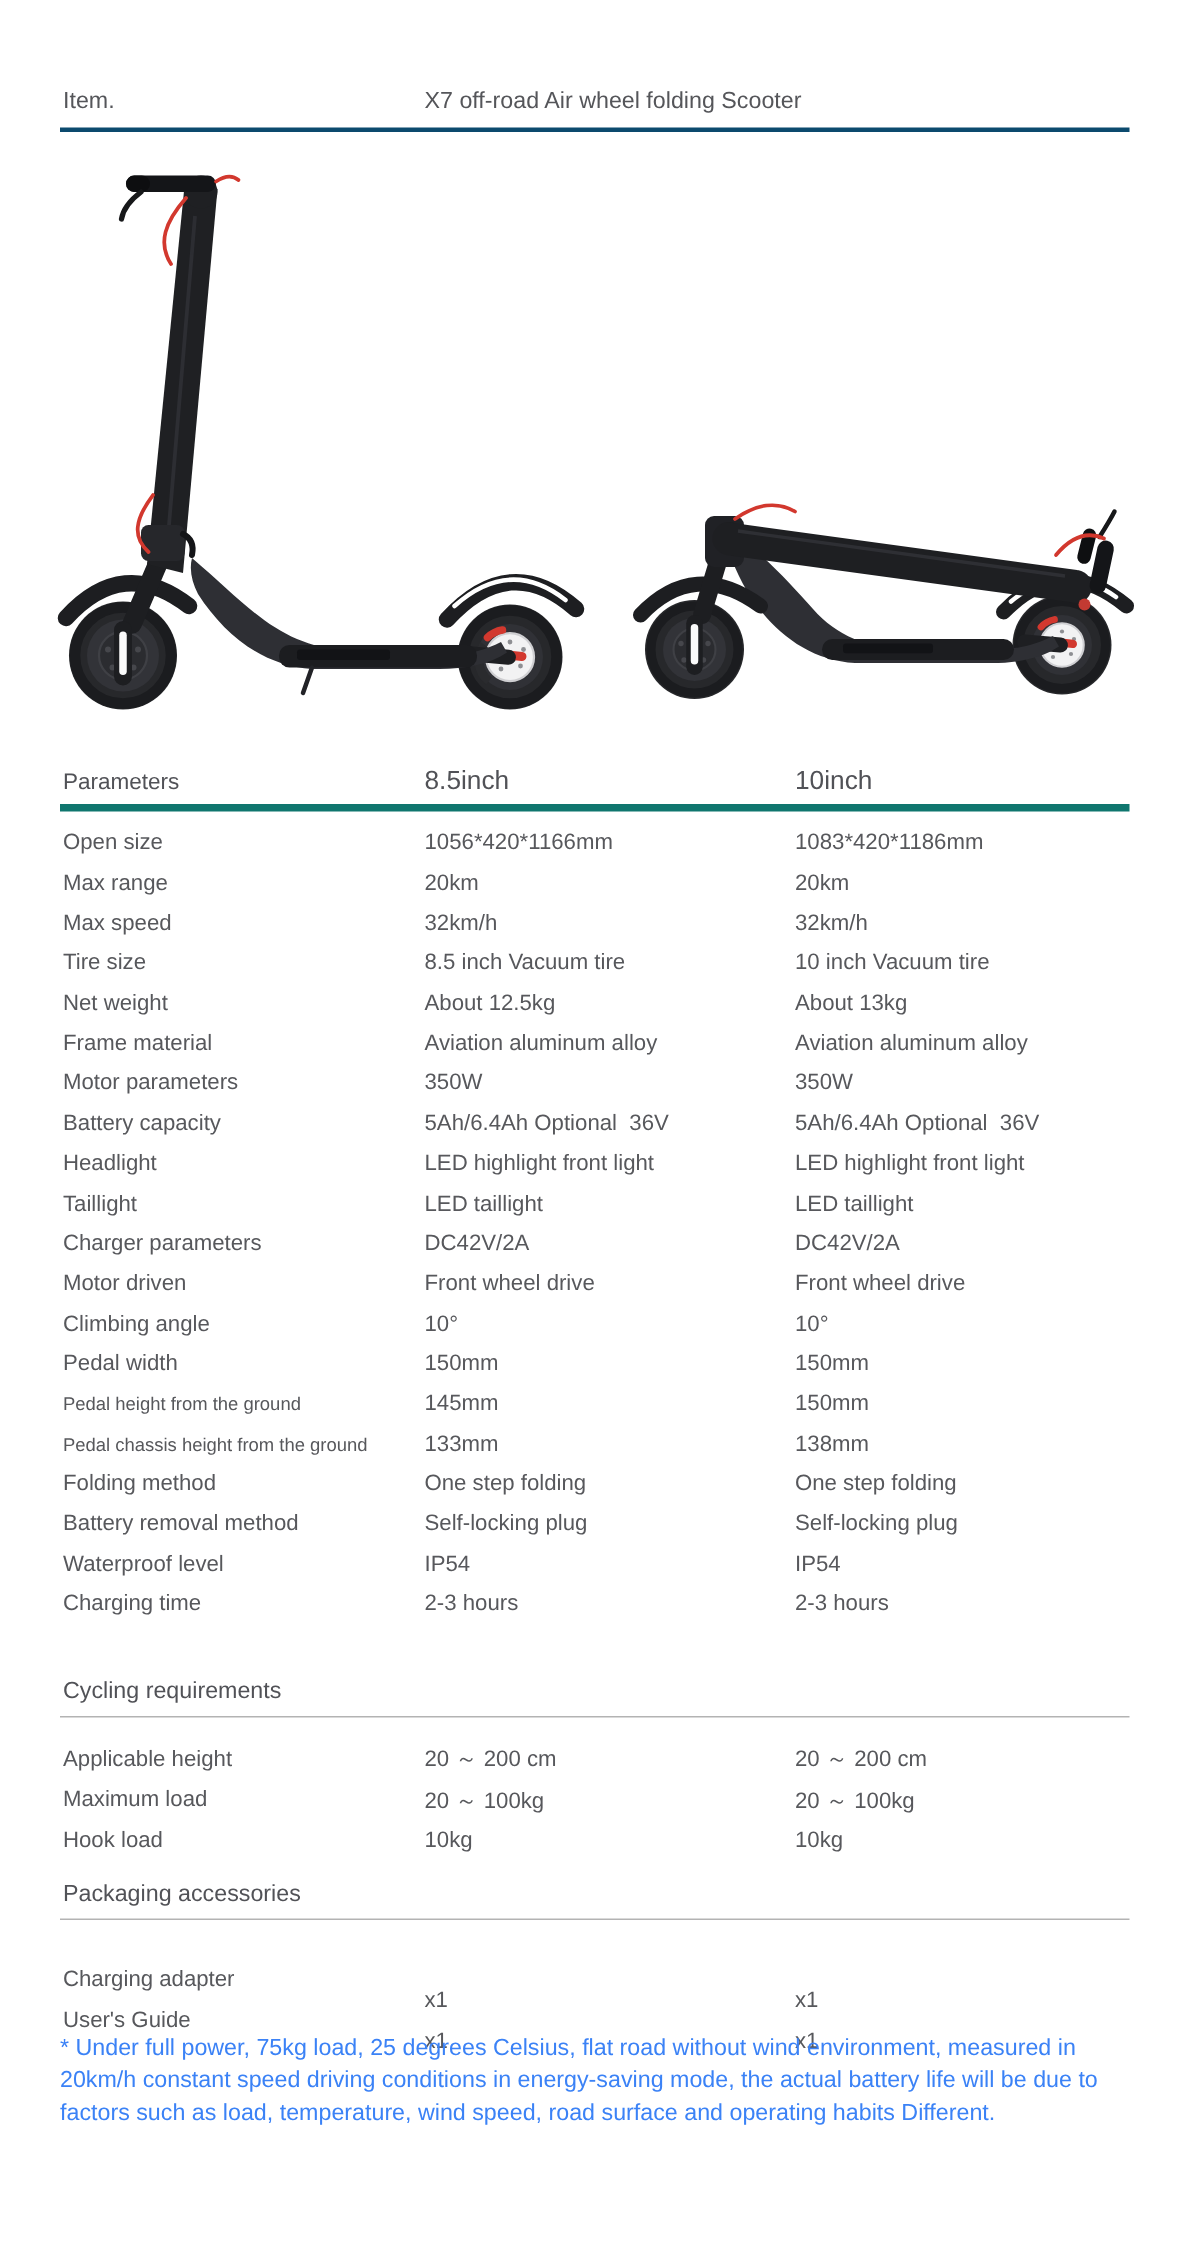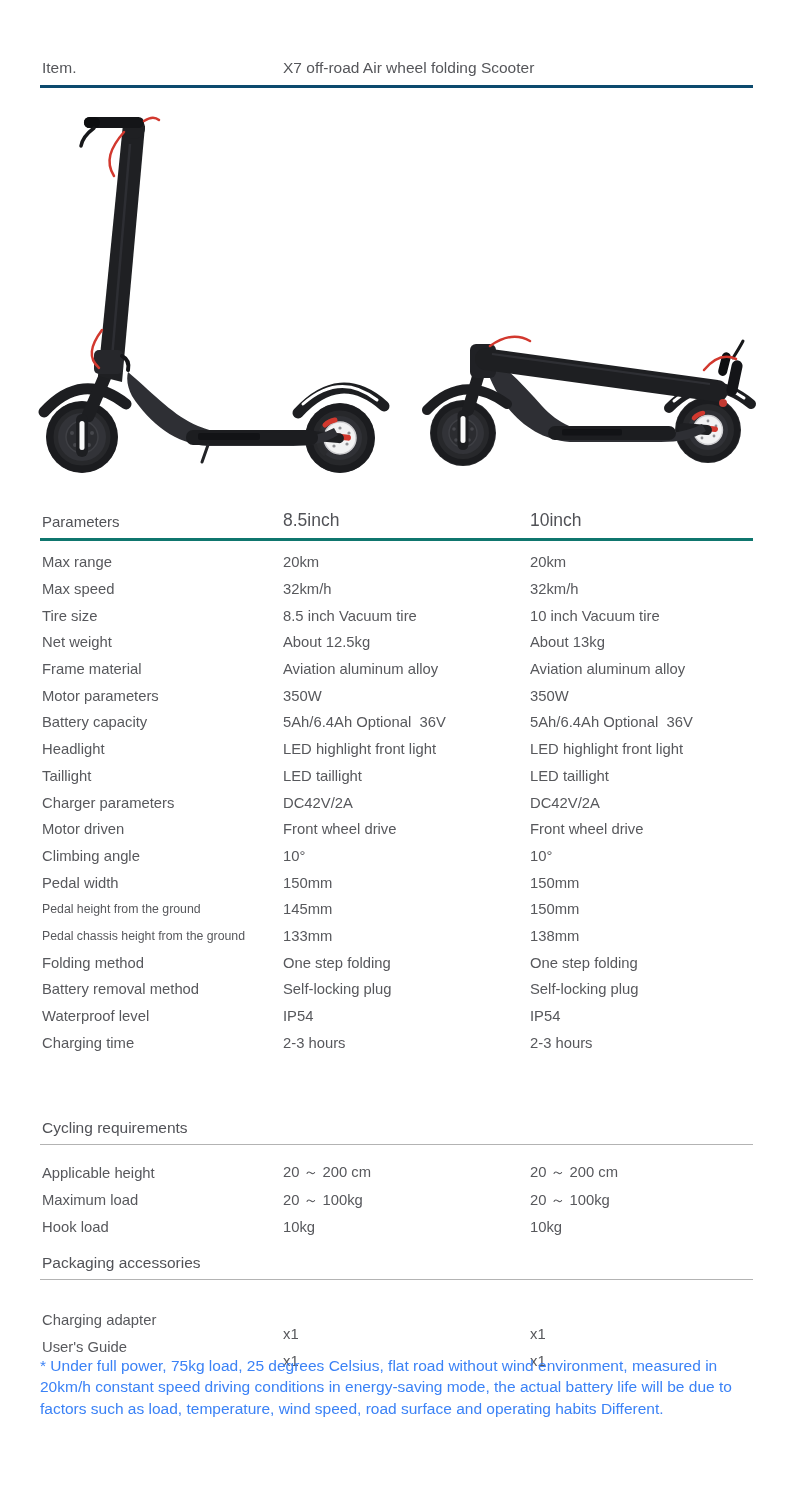--- a/index.html
+++ b/index.html
@@ -29,21 +29,21 @@
 
   
   #figure-unfolded { position: absolute; left: 38px; top: 100px; width: 370px; height: 385px; }
   #figure-folded   { position: absolute; left: 420px; top: 308px; width: 355px; height: 170px; }
   #figure-unfolded svg, #figure-folded svg { display: block; width: 100%; height: 100%; }
 
   
   #spec-head {
     position: absolute; left: 40px; top: 503px;
     width: 713px; height: 38px;
-    border-bottom: 3px solid #0f766e;
+    border-bottom: 5px solid #0f766e;
   }
   #spec-head .col-params {
     position: absolute; left: 2px; top: 10px;
     font-size: 15px; color: #515257;
   }
   #spec-head .col-85 {
     position: absolute; left: 243px; top: 7px;
     font-size: 17.5px; color: #515257;
   }
   #spec-head .col-10 {
@@ -251,20 +251,25 @@
 </div>
 
 <div id="spec-head">
   <span class="col-params">Parameters</span>
   <span class="col-85">8.5inch</span>
   <span class="col-10">10inch</span>
 </div>
 
 <div id="spec-rows">
 
+    <div class="spec-row">
+      <div class="cell label">Open size</div>
+      <div class="cell val">1056*420*1166mm</div>
+      <div class="cell val">1083*420*1186mm</div>
+    </div>
 
 
     <div class="spec-row">
       <div class="cell label">Max range</div>
       <div class="cell val">20km</div>
       <div class="cell val">20km</div>
     </div>
 
     <div class="spec-row">
       <div class="cell label">Max speed</div>

